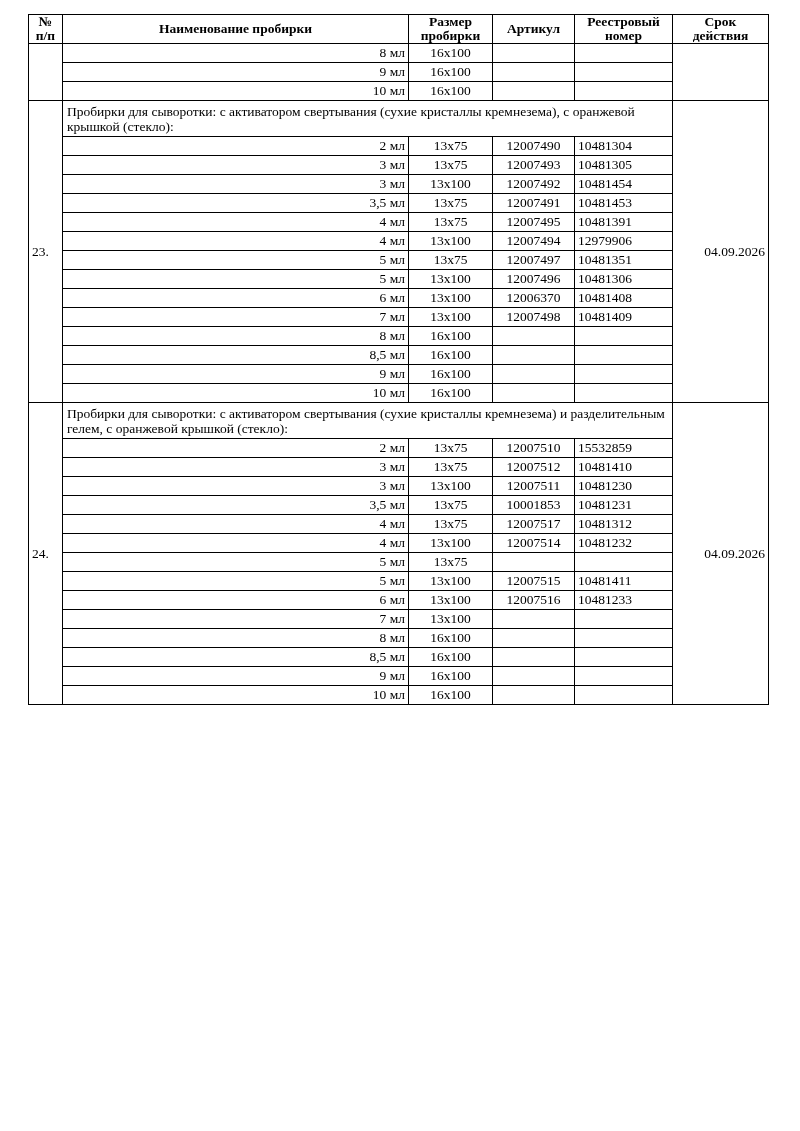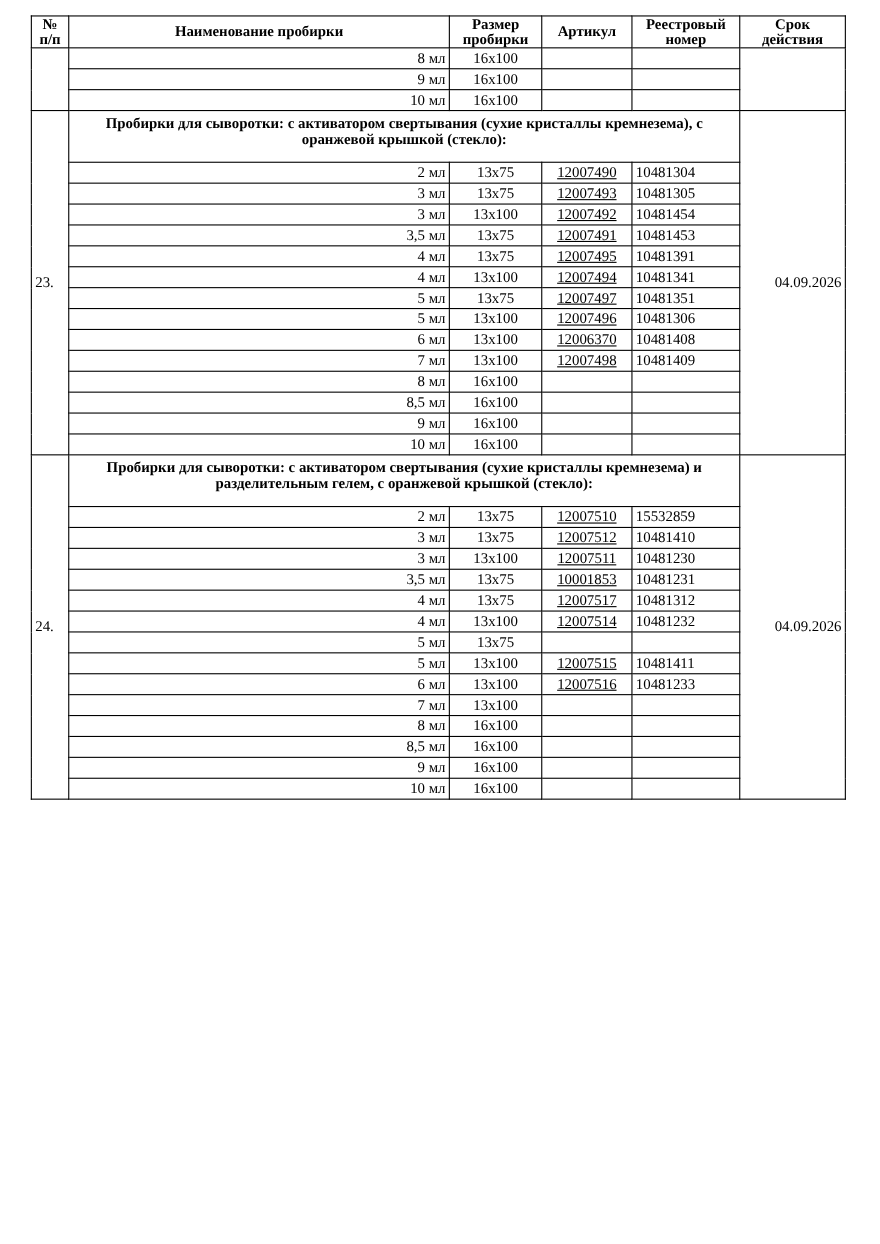--- a/index.html
+++ b/index.html
@@ -44,29 +44,28 @@
   .col-num    { width: 34px;  }
   .col-name   { width: 346px; }
   .col-size   { width: 84px;  }
   .col-art    { width: 82px;  }
   .col-reg    { width: 98px;  }
   .col-term   { width: 96px;  }
 
   td.cell-num   { text-align: left; vertical-align: top; padding-top: 3px; font-size: 13.5px; }
   td.cell-name  { text-align: right; height: 18px; }
   td.cell-size  { text-align: center; }
-  td.cell-art   { text-align: center; text-decoration: underline; }
+  td.cell-art   { text-align: center; }
   td.cell-reg   { text-align: left; font-family: Liberation Serif, serif; }
   td.cell-term  { text-align: right; vertical-align: middle; }
 
   tr.group-row td.group-title {
-    text-align: center;
-    font-weight: bold;
+    font-weight: normal;
     line-height: 1.15;
-    padding: 1px 4px 11px 4px;
+    padding: 1px 4px 0 4px;
     height: 34px;
   }
   tr.data-row td { height: 18px; }
 </style>
 </head>
 <body>
 
 <div class="page">
   <table class="doc-table">
     <colgroup>
@@ -152,21 +151,21 @@
         <tr class="data-row">
           <td class="cell-name">4 мл</td>
           <td class="cell-size">13x75</td>
           <td class="cell-art">12007495</td>
           <td class="cell-reg">10481391</td>
         </tr>
         <tr class="data-row">
           <td class="cell-name">4 мл</td>
           <td class="cell-size">13x100</td>
           <td class="cell-art">12007494</td>
-          <td class="cell-reg">10481341</td>
+          <td class="cell-reg">12979906</td>
         </tr>
         <tr class="data-row">
           <td class="cell-name">5 мл</td>
           <td class="cell-size">13x75</td>
           <td class="cell-art">12007497</td>
           <td class="cell-reg">10481351</td>
         </tr>
         <tr class="data-row">
           <td class="cell-name">5 мл</td>
           <td class="cell-size">13x100</td>

